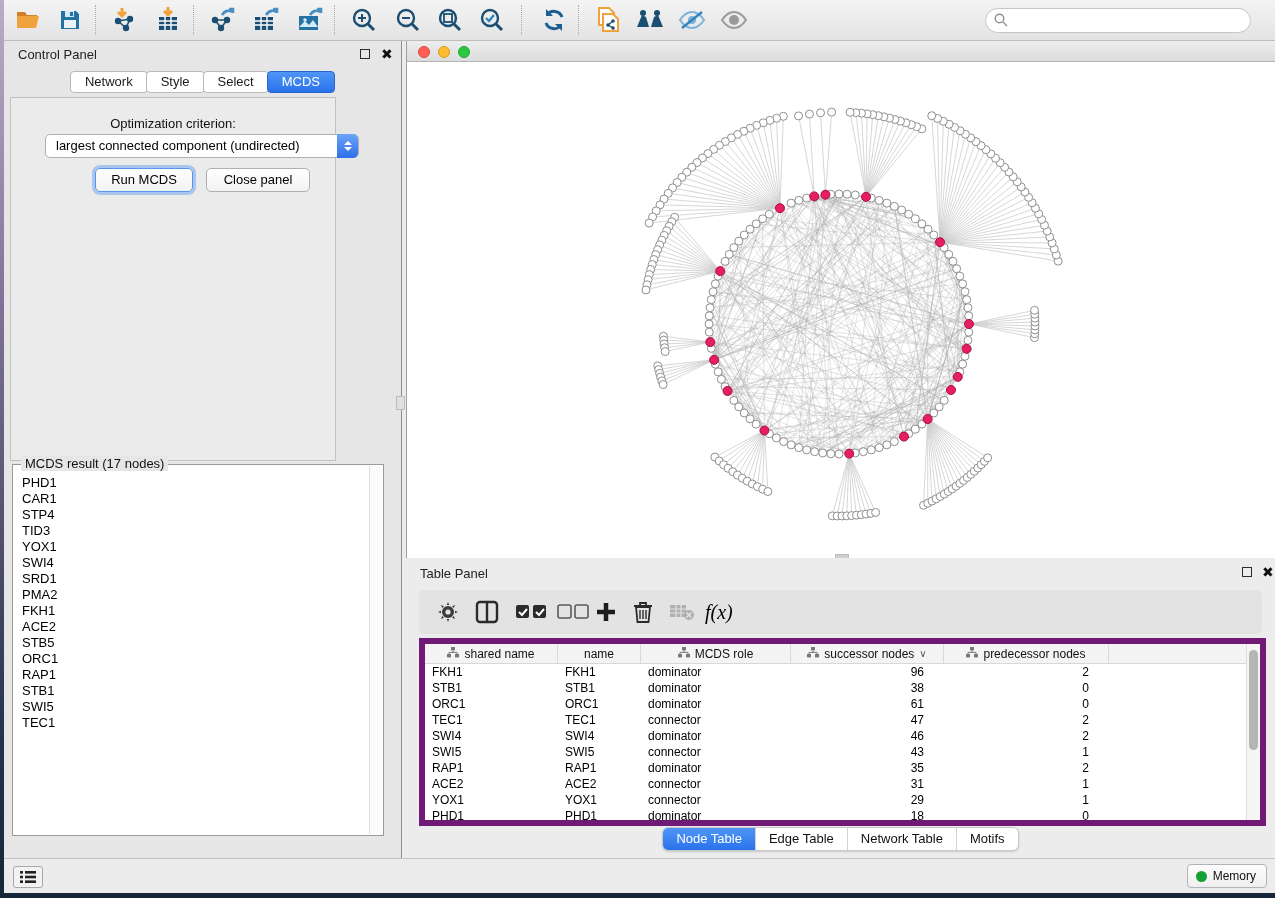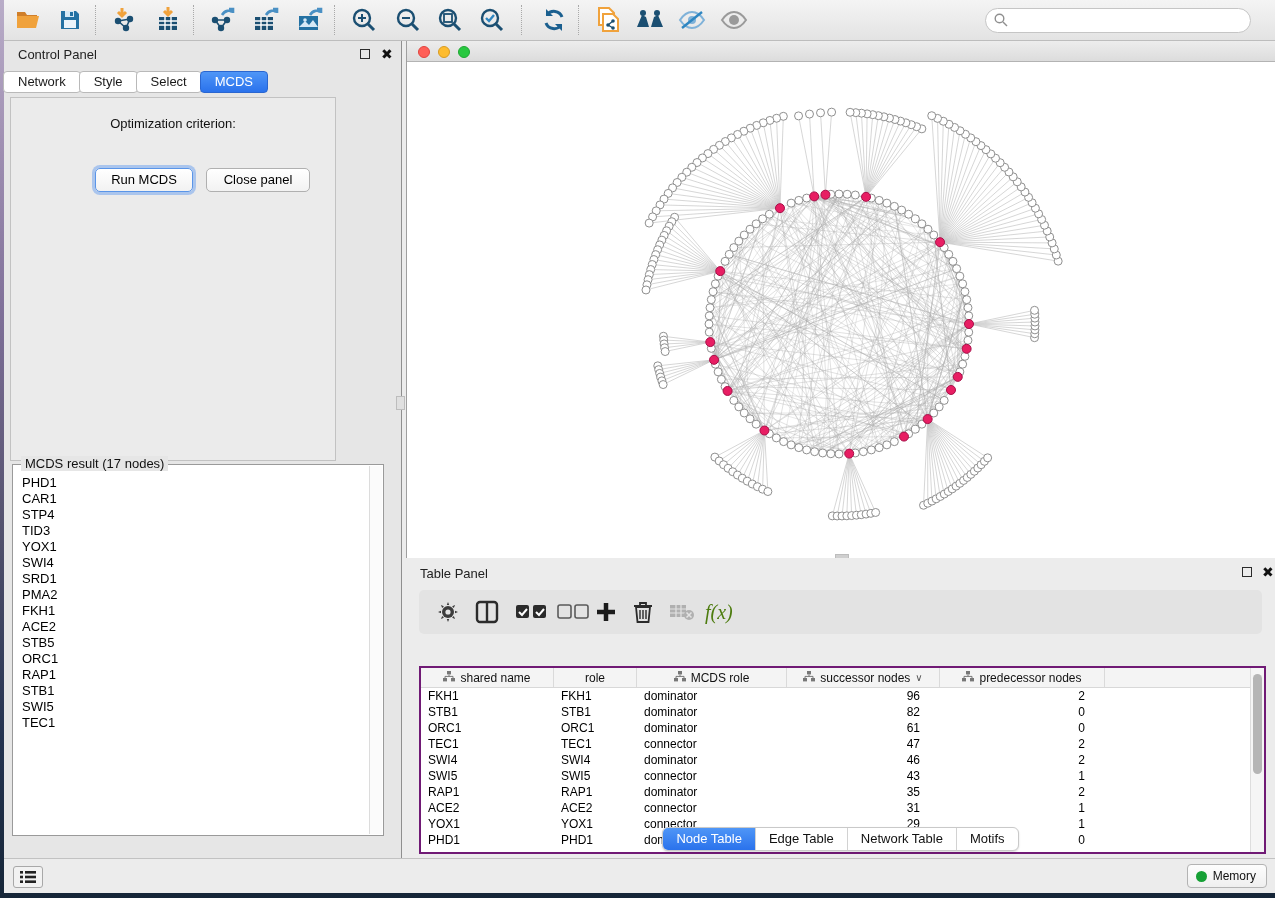--- a/index.html
+++ b/index.html
@@ -17,21 +17,21 @@
   #search-wrap { position:absolute; right:24px; top:8px; width:266px; height:25px; }
   #search-wrap input { width:100%; height:100%; border:1px solid #c5c5c5; border-radius:13px; padding:0 10px 0 28px; font-size:13px; background:#fff; outline:none; color:#333; }
   #search-wrap .mag { position:absolute; left:9px; top:5px; width:14px; height:14px; }
 
   
   #control-panel { position:absolute; left:0; top:41px; width:398px; height:817px; background:#e6e6e6; border-right:1px solid #8f8f8f; }
   #cp-header { position:absolute; left:0; top:0; width:100%; height:26px; }
   #cp-title { position:absolute; left:14px; top:6px; font-size:13px; color:#222; }
   .panel-float { position:absolute; width:10px; height:10px; border:1.5px solid #2b2b2b; top:8px; }
   .panel-close { position:absolute; top:5px; font-weight:bold; font-size:14px; color:#111; }
-  #cp-tabs { position:absolute; left:0; top:30px; width:100%; height:24px; }
+  #cp-tabs { position:absolute; left:0; top:30px; width:100%; height:24px; text-align:center; }
   .cp-tab { display:inline-block; height:22px; line-height:20px; padding:0 14px; background:#fff; border:1px solid #b9b9b9; border-radius:4px; margin:0 -1px; font-size:13px; color:#1a1a1a; position:relative; }
   .cp-tab.sel { background:linear-gradient(#4f96f7,#2a72ec); color:#fff; border-color:#2a66d0; z-index:2; }
   #cp-body { position:absolute; left:6px; top:56px; width:326px; height:364px; background:#ebebeb; border:1px solid #c2c2c2; }
   #opt-label { position:absolute; left:0; top:18px; width:100%; text-align:center; color:#111; }
   #criterion-select { position:absolute; left:34px; top:36px; width:314px; height:24px; background:#fff; border:1px solid #b0b0b0; border-radius:5px; line-height:22px; padding-left:10px; font-size:13px; color:#000; }
   #criterion-select .stepper { position:absolute; right:0; top:-1px; width:21px; height:24px; border-radius:0 5px 5px 0;
     background:linear-gradient(#6ba4f9,#2e6fe8); display:flex; flex-direction:column; align-items:center; justify-content:center; gap:2px; }
   .chev { width:0; height:0; border-left:4px solid transparent; border-right:4px solid transparent; }
   .chev.up { border-bottom:4px solid #fff; }
   .chev.down { border-top:4px solid #fff; }
@@ -56,22 +56,22 @@
   #tl-green { left:51px; background:#28c840; border:1px solid #1ea733; }
   #net-title { position:absolute; left:0; top:3px; width:100%; text-align:center; font-size:13px; color:#2b2b2b; }
   #net-canvas { position:absolute; left:0; top:21px; width:869px; height:496px; background:#fff; }
   #net-grip { position:absolute; left:428px; bottom:-2px; width:14px; height:6px; background:#cfcfcf; border:1px solid #bdbdbd; }
 
   
   #table-panel { position:absolute; left:402px; top:558px; width:869px; height:300px; background:#ececec; }
   #tp-title { position:absolute; left:14px; top:8px; font-size:13px; color:#222; }
   #tp-toolbar { position:absolute; left:13px; top:32px; width:843px; height:44px; background:#e3e3e3; border-radius:5px; }
   .tp-icon { position:absolute; top:8px; height:28px; display:flex; align-items:center; }
-  .fx { font-family:"Liberation Serif","DejaVu Serif",serif; font-style:italic; font-size:20px; color:#4d7c0f; }
-  #tp-table { position:absolute; left:13px; top:80px; width:847px; height:188px; background:#fff; border:2px solid #701a75;margin-top:28px; }
+  .fx { font-family:"Liberation Serif","DejaVu Serif",serif; font-style:italic; font-size:20px; color:#000000; }
+  #tp-table { position:absolute; left:13px; top:80px; width:847px; height:188px; background:#fff; border:6px solid #701a75; }
   #tp-head { position:absolute; left:0; top:0; right:14px; height:20px; background:#f4f4f4; border-bottom:1px solid #d8d8d8; display:flex; }
   .th { display:flex; align-items:center; justify-content:center; gap:5px; font-size:12px; color:#111; border-right:1px solid #dadada; height:100%; }
   .th .sort { color:#555; font-size:10px; }
   #tp-rows { position:absolute; left:0; top:20px; right:14px; bottom:0; overflow:hidden; }
   .tr { display:flex; height:16px; }
   .td { font-size:12px; line-height:16px; color:#000; padding-left:7px; }
   .td.num { text-align:right; padding-right:20px; padding-left:0; }
   #tp-scroll { position:absolute; right:0; top:0; bottom:0; width:14px; background:#f5f5f5; border-left:1px solid #ddd; }
   #tp-thumb { position:absolute; left:2px; top:6px; width:9px; height:100px; background:#b5b5b5; border-radius:5px; }
   #tp-tabs { position:absolute; left:0; bottom:4px; width:100%; text-align:center; }
@@ -229,20 +229,27 @@
 
   <div id="control-panel">
     <div id="cp-header">
       <span id="cp-title">Control Panel</span>
       <span class="panel-float" style="left:356px"></span>
       <span class="panel-close" style="left:377px">✖</span>
     </div>
     <div id="cp-tabs"><span class="cp-tab">Network</span><span class="cp-tab">Style</span><span class="cp-tab">Select</span><span class="cp-tab sel">MCDS</span></div>
     <div id="cp-body">
       <div id="opt-label">Optimization criterion:</div>
+      <div id="criterion-select">
+        <span>largest connected component (undirected)</span>
+        <span class="stepper">
+              <span class="chev up"></span>
+              <span class="chev down"></span>
+            </span>
+      </div>
       <div class="cp-btn" id="run-btn">Run MCDS</div>
       <div class="cp-btn" id="close-btn">Close panel</div>
     </div>
     <div id="mcds-fieldset">
       <span id="mcds-legend">MCDS result (17 nodes)</span>
       <div id="mcds-list">
             <div>PHD1</div>
             <div>CAR1</div>
             <div>STP4</div>
             <div>TID3</div>
@@ -1101,21 +1108,21 @@
             <div class="th" style="width: 133px;">
               <span><svg width="12" height="11" viewBox="0 0 12 11">
                   <rect x="4" y="0" width="4" height="3.4" fill="#777"></rect>
                   <rect x="0" y="7" width="4" height="3.4" fill="#777"></rect>
                   <rect x="8" y="7" width="4" height="3.4" fill="#777"></rect>
                   <path d="M6 3.4v2M2 7V5.4h8V7" stroke="#777" fill="none"></path>
                 </svg></span>
               <span>shared name</span>
             </div>
             <div class="th" style="width: 83px;">
-              <span>role</span>
+              <span>name</span>
             </div>
             <div class="th" style="width: 150px;">
               <span><svg width="12" height="11" viewBox="0 0 12 11">
                   <rect x="4" y="0" width="4" height="3.4" fill="#777"></rect>
                   <rect x="0" y="7" width="4" height="3.4" fill="#777"></rect>
                   <rect x="8" y="7" width="4" height="3.4" fill="#777"></rect>
                   <path d="M6 3.4v2M2 7V5.4h8V7" stroke="#777" fill="none"></path>
                 </svg></span>
               <span>MCDS role</span>
             </div>
@@ -1144,21 +1151,21 @@
               <div class="td" style="width: 133px;">FKH1</div>
               <div class="td" style="width: 83px;">FKH1</div>
               <div class="td" style="width: 150px;">dominator</div>
               <div class="td num" style="width: 153px;">96</div>
               <div class="td num" style="width: 165px;">2</div>
             </div>
             <div class="tr">
               <div class="td" style="width: 133px;">STB1</div>
               <div class="td" style="width: 83px;">STB1</div>
               <div class="td" style="width: 150px;">dominator</div>
-              <div class="td num" style="width: 153px;">82</div>
+              <div class="td num" style="width: 153px;">38</div>
               <div class="td num" style="width: 165px;">0</div>
             </div>
             <div class="tr">
               <div class="td" style="width: 133px;">ORC1</div>
               <div class="td" style="width: 83px;">ORC1</div>
               <div class="td" style="width: 150px;">dominator</div>
               <div class="td num" style="width: 153px;">61</div>
               <div class="td num" style="width: 165px;">0</div>
             </div>
             <div class="tr">

